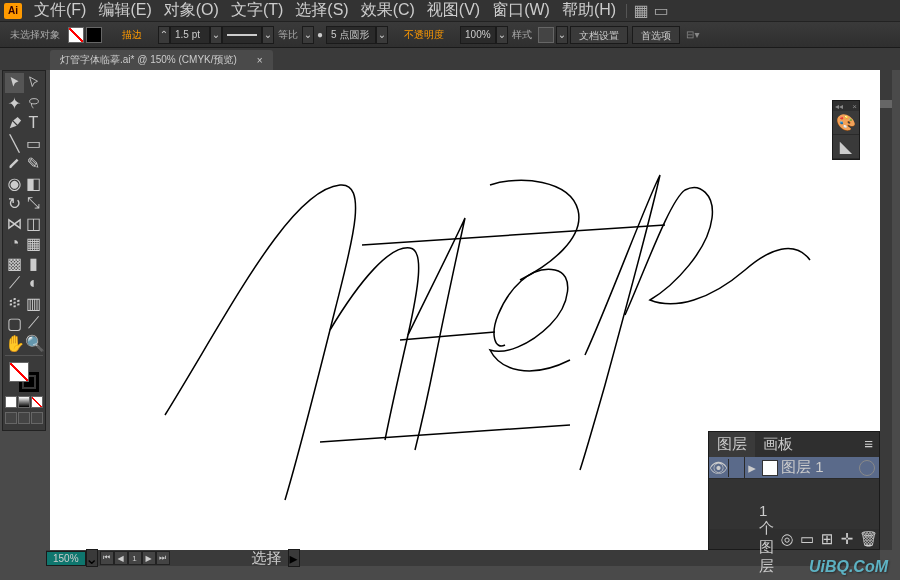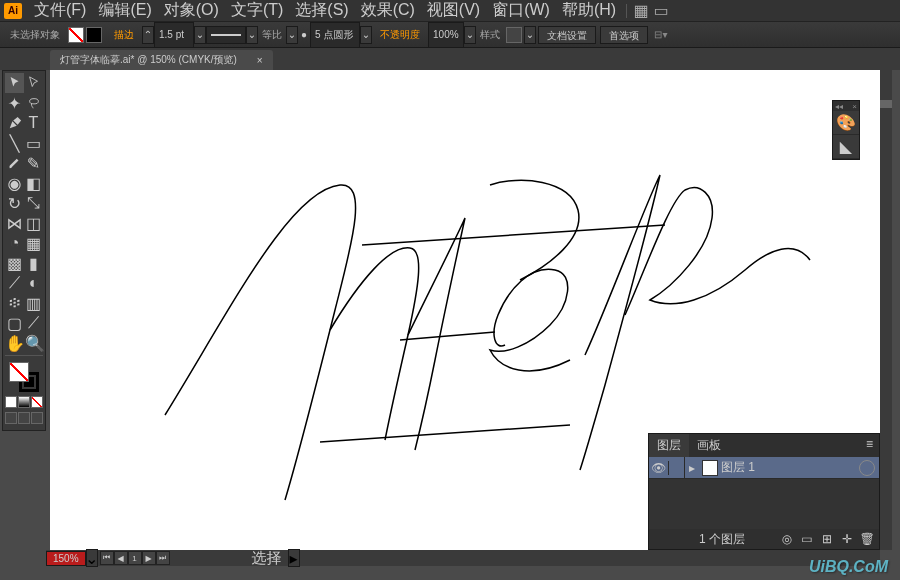--- a/index.html
+++ b/index.html
@@ -6,44 +6,44 @@
 body { width: 900px; height: 580px; background: #4a4a4a; overflow: hidden; position: relative; }
 
 .menubar { height: 22px; background: #333; display: flex; align-items: center; padding: 0 4px; border-bottom: 1px solid #222; }
 .ai-logo { width: 18px; height: 16px; background: #ff9a00; color: #330000; font-weight: bold; font-size: 10px; display: flex; align-items: center; justify-content: center; border-radius: 2px; margin-right: 6px; }
 .menu-item { color: #ccc; font-size: 16px; padding: 0 6px; cursor: pointer; }
 .menu-divider { width: 1px; height: 14px; background: #555; margin: 0 4px; }
 .menu-icon { width: 16px; height: 16px; color: #aaa; display: flex; align-items: center; justify-content: center; margin: 0 2px; cursor: pointer; }
 
 .controlbar { height: 26px; background: linear-gradient(#3a3a3a, #2f2f2f); display: flex; align-items: center; padding: 0 6px; border-bottom: 1px solid #1a1a1a; font-size: 10px; color: #ccc; }
 .ctrl-label { color: #aaa; margin: 0 4px; }
-.ctrl-highlight { color: #ff9a00; margin: 0 8px; }
+.ctrl-highlight { color: #ff9a00; margin: 0 16px; }
 .fill-stroke-mini { display: flex; gap: 2px; margin: 0 4px; }
 .mini-swatch { width: 16px; height: 16px; border: 1px solid #666; }
 .mini-none { background: #fff; position: relative; }
 .mini-none::after { content: ''; position: absolute; inset: 0; background: linear-gradient(to top right, transparent 45%, red 45%, red 55%, transparent 55%); }
 .mini-black { background: #000; }
-.ctrl-input { background: #2a2a2a; border: 1px solid #1a1a1a; color: #ccc; height: 18px; padding: 12px 4px; font-size: 10px; }
+.ctrl-input { background: #2a2a2a; border: 1px solid #1a1a1a; color: #ccc; height: 18px; padding: 4px 4px; font-size: 10px; }
 .ctrl-dropdown-arrow { width: 12px; height: 18px; background: #3a3a3a; border: 1px solid #1a1a1a; display: flex; align-items: center; justify-content: center; cursor: pointer; }
 .stroke-preview { width: 40px; height: 18px; background: #2a2a2a; border: 1px solid #1a1a1a; display: flex; align-items: center; justify-content: center; }
 .stroke-preview-line { width: 30px; height: 2px; background: #ccc; }
 .ctrl-btn { background: #3a3a3a; border: 1px solid #1a1a1a; color: #ccc; padding: 2px 8px; font-size: 10px; margin: 0 2px; cursor: pointer; height: 18px; }
 
 .tabbar { height: 22px; background: #3a3a3a; display: flex; align-items: flex-end; padding: 0 50px; }
 .doc-tab { background: #4a4a4a; color: #ccc; font-size: 10px; padding: 3px 10px; border-top-left-radius: 3px; border-top-right-radius: 3px; display: flex; align-items: center; gap: 20px; }
 .tab-close { font-size: 10px; cursor: pointer; }
 
 .workspace { position: absolute; top: 70px; left: 46px; right: 8px; bottom: 14px; background: #4a4a4a; }
 .canvas { position: absolute; top: 0; left: 4px; right: 12px; bottom: 16px; background: #fff; }
 .artwork { position: absolute; inset: 0; }
 
 .scrollbar-v { position: absolute; right: 0; top: 0; bottom: 16px; width: 12px; background: #3a3a3a; }
 .scrollbar-v-thumb { position: absolute; top: 30px; width: 12px; height: 8px; background: #666; }
 .scrollbar-h { position: absolute; left: 0; right: 12px; bottom: 0; height: 16px; background: #3a3a3a; display: flex; align-items: center; }
-.zoom-display { background: #b91c1c; color: #ccc; font-size: 10px; padding: 1px 6px; border: 1px solid #1a1a1a; }
+.zoom-display { background: #0f766e; color: #ccc; font-size: 10px; padding: 1px 6px; border: 1px solid #1a1a1a; }
 .nav-btns { display: flex; margin: 0 2px; }
 .nav-btn { width: 14px; height: 14px; background: #444; border: 1px solid #222; font-size: 8px; color: #ccc; display: flex; align-items: center; justify-content: center; cursor: pointer; }
 .status-text { color: #ccc; font-size: 15px; margin-left: 80px; }
 
 .toolbox { position: absolute; top: 70px; left: 2px; width: 44px; background: #3a3a3a; border: 1px solid #222; padding: 2px; }
 .tool-row { display: flex; }
 .tool { width: 20px; height: 20px; display: flex; align-items: center; justify-content: center; color: #ccc; cursor: pointer; position: relative; }
 .tool svg { width: 14px; height: 14px; }
 .tool.sel { background: #555; }
 .tool-sep { height: 1px; background: #555; margin: 2px 0; }
@@ -54,21 +54,21 @@
 .stroke-sq { position: absolute; bottom: 0; right: 0; width: 20px; height: 20px; background: #000; border: 3px solid #000; box-shadow: inset 0 0 0 2px #3a3a3a; }
 .color-row { display: flex; gap: 1px; margin-top: 4px; }
 .color-chip { width: 12px; height: 12px; border: 1px solid #666; }
 .draw-modes { display: flex; gap: 1px; margin-top: 4px; }
 .draw-mode { width: 12px; height: 12px; border: 1px solid #666; background: #444; }
 
 .float-panel { position: absolute; top: 100px; right: 40px; width: 28px; background: #3a3a3a; border: 1px solid #1a1a1a; }
 .float-header { height: 10px; background: #2f2f2f; display: flex; justify-content: space-between; align-items: center; padding: 0 2px; font-size: 8px; color: #888; }
 .float-icon { height: 24px; display: flex; align-items: center; justify-content: center; color: #ccc; border-bottom: 1px solid #2a2a2a; }
 
-.layers-panel { position: absolute; bottom: 30px; right: 20px; width: 232px; background: #3a3a3a; border: 1px solid #1a1a1a; font-size: 12px; color: #ccc; }
+.layers-panel { position: absolute; bottom: 30px; right: 20px; width: 172px; background: #3a3a3a; border: 1px solid #1a1a1a; font-size: 15px; color: #ccc; }
 .panel-tabs { display: flex; background: #2f2f2f; }
 .panel-tab { padding: 3px 8px; cursor: pointer; }
 .panel-tab.active { background: #3a3a3a; }
 .panel-menu { margin-left: auto; padding: 3px 6px; cursor: pointer; }
 .layer-row { display: flex; align-items: center; height: 22px; background: #5a6a8a; border-bottom: 1px solid #2a2a2a; }
 .layer-vis { width: 20px; text-align: center; border-right: 1px solid #2a2a2a; }
 .layer-lock { width: 16px; border-right: 1px solid #2a2a2a; height: 100%; }
 .layer-expand { width: 14px; text-align: center; }
 .layer-thumb { width: 16px; height: 16px; background: #fff; border: 1px solid #333; margin: 0 3px; }
 .layer-name { flex: 1; }

